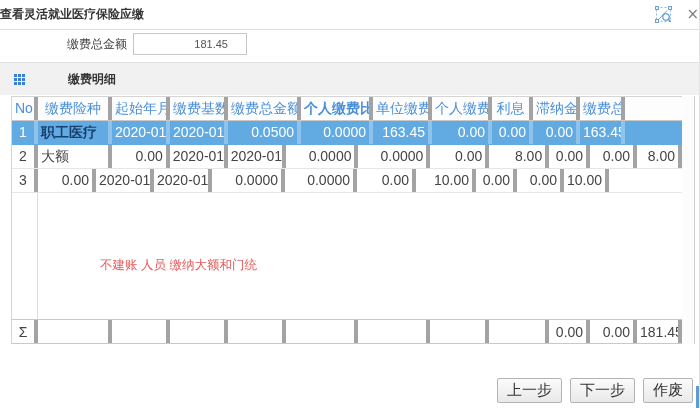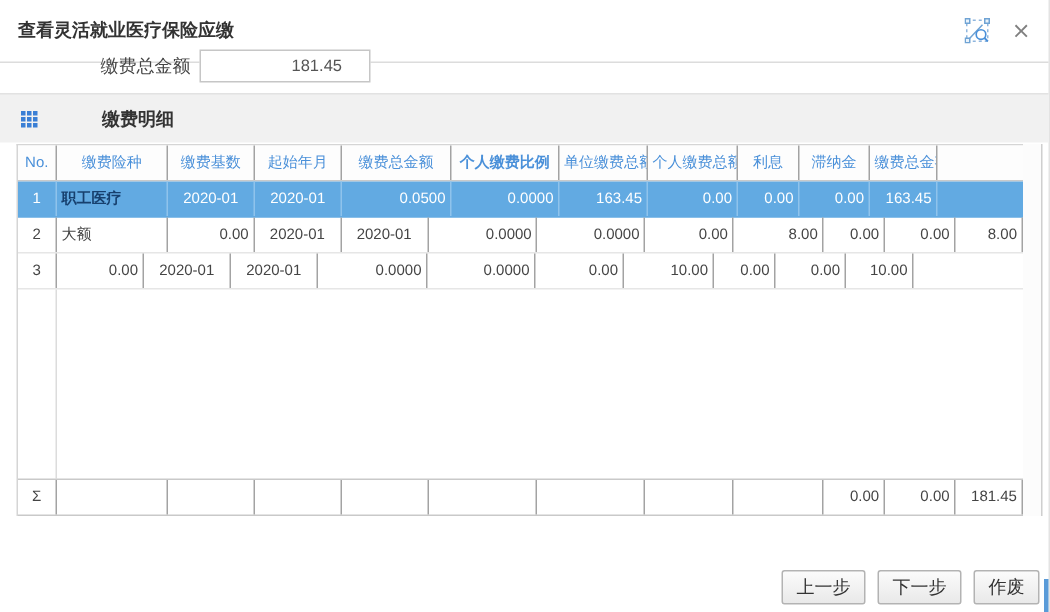--- a/index.html
+++ b/index.html
@@ -1,21 +1,21 @@
 <!DOCTYPE html>
 <html><head>
 <meta charset="utf-8">
 <style>
   * { margin:0; padding:0; box-sizing:border-box; }
   html,body { width:700px; height:408px; background:#fff; overflow:hidden;
               font-family:"Liberation Sans", sans-serif; font-size:12px; color:#333; }
   .dialog { position:relative; width:700px; height:408px; background:#fff; border-right:1px solid #e3e3e3; }
 
   
-  .dialog-header { height:42px; display:flex; align-items:center; padding:0 12px; border-bottom:1px solid #dcdcdc; }
+  .dialog-header { height:30px; display:flex; align-items:center; padding:0 0; border-bottom:1px solid #dcdcdc; }
   .dialog-title { font-weight:bold; font-size:12px; color:#333; }
   .header-icons { margin-left:auto; display:flex; align-items:center; gap:14px; }
   .resize-btn { width:18px; height:18px; display:flex; align-items:center; justify-content:center; cursor:pointer; }
   .close-btn { font-size:15px; color:#808080; line-height:1; cursor:pointer; font-family:"DejaVu Sans", sans-serif; }
 
   
   .form-row { position:absolute; top:33px; left:67px; height:22px; display:flex; align-items:center; }
   .form-label { color:#444; }
   .form-input { width:114px; height:22px; margin-left:6px; border:1px solid #c6c6c6; background:#fff;
                 text-align:right; padding-right:18px; font-size:11px; color:#555;
@@ -28,38 +28,38 @@
   .grid-icon i { background:#3a7fd5; }
   .section-title { font-weight:bold; color:#333;padding-left:36px; }
 
   
   .table-wrap { position:absolute; left:11px; top:96px; width:671px; height:248px;
                 display:flex; flex-direction:column; background:#fff;
                 border-left:1px solid #d5d5d5; border-top:1px solid #d5d5d5; }
   .scroll-gutter { position:absolute; left:682px; top:96px; width:13px; height:248px;
                    background:#fcfcfc; border-right:1px solid #cfcfcf; }
   .grid-row { display:flex; height:24px; line-height:23px; flex:none; }
-  .grid-cell { border-right:1px solid #a3a3a3; padding:0 3px; overflow:hidden; white-space:nowrap; font-size:10px; }
+  .grid-cell { border-right:4px solid #a3a3a3; padding:0 3px; overflow:hidden; white-space:nowrap; font-size:14px; }
   .head-row { border-bottom:1px solid #c9c9c9; background:#fdfdfd; }
   .head-row .grid-cell { color:#4a90d9; text-align:center; }
   .data-row { border-bottom:1px solid #e6e6e6; color:#444; cursor:default; }
   .data-row.selected { background:#62aae2; color:#fff; border-bottom-color:#62aae2; }
   .data-row.selected .grid-cell { border-right-color:#8fc3ec; }
   .data-row.selected .cell-type { color:#17406e; font-weight:bold; }
   .filler { flex:1; display:flex; }
   .filler .no-col-line { width:26px; border-right:1px solid #dcdcdc; }
   .sum-row { height:25px; line-height:24px; border-top:1px solid #c9c9c9; border-bottom:1px solid #c9c9c9; color:#444; }
   .al-c { text-align:center; } .al-l { text-align:left; } .al-r { text-align:right; }
 
   
   .annotation { position:absolute; left:100px; top:257px; color:#e45b5b; font-size:12.5px; }
 
   
   .footer { position:absolute; right:6px; bottom:5px; display:flex; gap:8px; }
-  .btn { min-width:44px; padding:2px 9px; font-size:12px; color:#333; cursor:pointer;
+  .btn { min-width:44px; padding:2px 9px; font-size:15px; color:#333; cursor:pointer;
          background:linear-gradient(#fbfbfb,#e9e9e9); border:1px solid #b3b3b3; border-radius:2px;
          font-family:"Liberation Sans", sans-serif; }
   .page-scroll-hint { position:absolute; right:0; bottom:0; width:3px; height:22px; background:#5a9bd8; }
 </style>
 </head>
 <body>
 
 <div class="dialog">
 
   <div class="dialog-header">
@@ -97,22 +97,22 @@
         <i></i>
         <i></i>
       </span>
     <span class="section-title">缴费明细</span>
   </div>
 
   <div class="table-wrap">
     <div class="grid-row head-row" id="head-row">
         <div class="grid-cell al-c" style="width: 26px;">No.</div>
         <div class="grid-cell al-l" style="width: 74px;">缴费险种</div>
+        <div class="grid-cell al-c" style="width: 58px;">起始年月</div>
         <div class="grid-cell al-r" style="width: 58px;">缴费基数</div>
-        <div class="grid-cell al-c" style="width: 58px;">起始年月</div>
         <div class="grid-cell al-r" style="width: 73px;">缴费总金额</div>
         <div class="grid-cell al-r" style="width: 72px; font-weight: bold;">个人缴费比例</div>
         <div class="grid-cell al-r" style="width: 59px;">单位缴费总额</div>
         <div class="grid-cell al-r" style="width: 60px;">个人缴费总额</div>
         <div class="grid-cell al-r" style="width: 41px;">利息</div>
         <div class="grid-cell al-r" style="width: 47px;">滞纳金</div>
         <div class="grid-cell al-r" style="width: 45px;">缴费总金额</div>
       </div>
     <div id="body-rows">
         <div class="grid-row data-row selected">
@@ -169,20 +169,21 @@
         <div class="grid-cell al-r" style="width: 72px;"></div>
         <div class="grid-cell al-r" style="width: 59px;"></div>
         <div class="grid-cell al-r" style="width: 60px;"></div>
         <div class="grid-cell al-r" style="width: 41px;">0.00</div>
         <div class="grid-cell al-r" style="width: 47px;">0.00</div>
         <div class="grid-cell al-r" style="width: 45px;">181.45</div>
       </div>
   </div>
   <div class="scroll-gutter"></div>
 
+  <div class="annotation">不建账 人员 缴纳大额和门统</div>
 
   <div class="footer" id="footer">
       <button class="btn">上一步</button>
       <button class="btn">下一步</button>
       <button class="btn">作废</button>
     </div>
   <div class="page-scroll-hint"></div>
 </div>
 
 </body></html>

